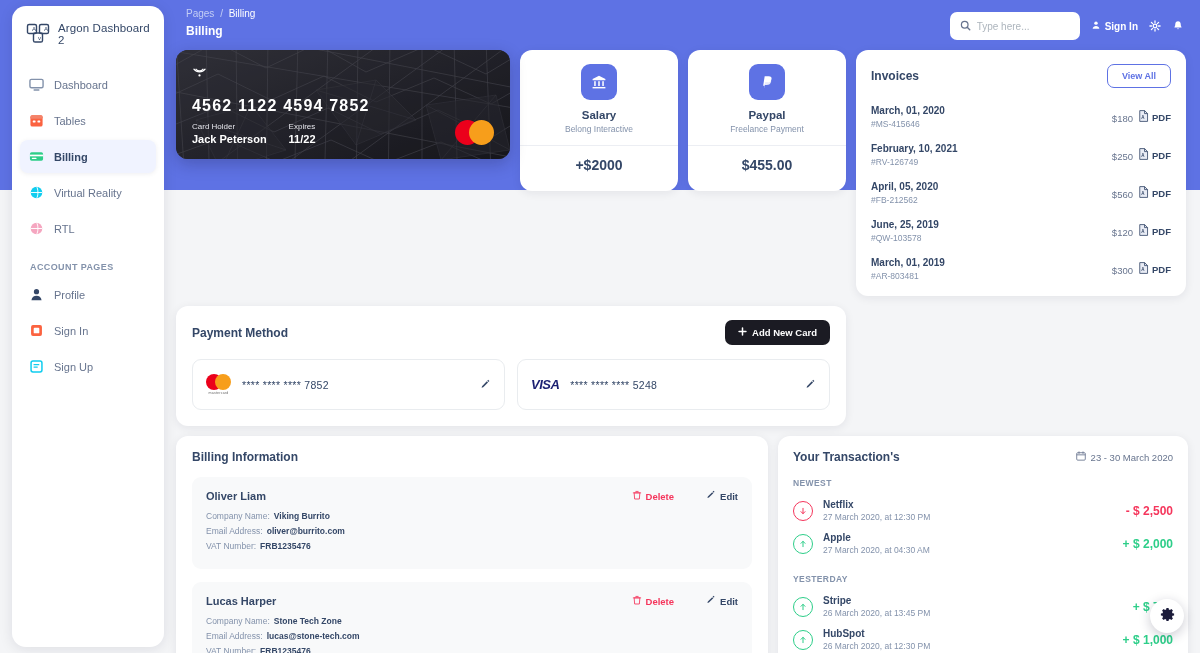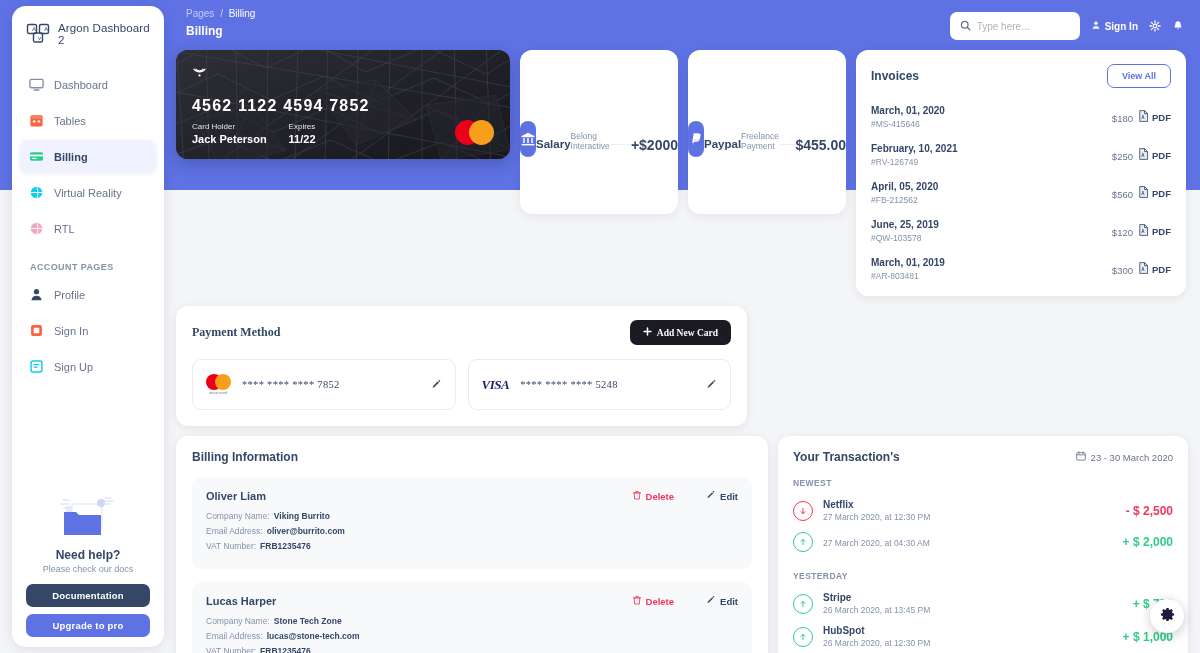--- a/index.html
+++ b/index.html
@@ -115,22 +115,22 @@
   .cc-f-label { font-size: 8px; color: #e4e4ea; font-weight: 400; }
   .cc-f-val { font-size: 11px; font-weight: 700; margin-top: 2px; }
   .cc-fields { display: flex; gap: 22px; }
   .mc-logo { display: flex; align-items: center; }
   .mc-c { width: 25px; height: 25px; border-radius: 50%; }
   .mc-red { background: #eb001b; }
   .mc-yel { background: #f79e1b; margin-left: -11px; }
 
   
   .stat {
-    width: 158px; height: 164px; flex: none;
-    display: flex; flex-direction: row; align-items: center;
+    width: 158px; height: 141px; flex: none;
+    display: flex; flex-direction: column; align-items: center;
     padding-top: 14px;
   }
   .stat-ico {
     width: 36px; height: 36px; border-radius: 9px; background: #5e72e4;
     display: flex; align-items: center; justify-content: center;
   }
   .stat-name { font-size: 11.5px; font-weight: 700; color: #344767; margin-top: 9px; }
   .stat-sub { font-size: 8.5px; color: #8392ab; margin-top: 3px; }
   .stat-hr { width: 100%; height: 1px; background: #eceef3; margin-top: 11px; }
   .stat-amt { font-size: 14px; font-weight: 700; color: #344767; margin-top: 11px; }
@@ -145,21 +145,21 @@
     cursor: pointer; font-family: inherit;
   }
   .inv-row { display: flex; align-items: center; justify-content: space-between; padding: 7px 0; }
   .inv-date { font-size: 10px; font-weight: 700; color: #344767; }
   .inv-id { font-size: 8.5px; color: #8392ab; margin-top: 3px; }
   .inv-right { display: flex; align-items: flex-end; gap: 5px; }
   .inv-amt { font-size: 9.5px; color: #67748e; }
   .pdf-btn { display: flex; align-items: center; gap: 3px; font-size: 9.5px; font-weight: 700; color: #344767; cursor: pointer; }
 
   
-  .pm { width: 571px; margin-top: 10px; padding: 14px 16px 16px 16px; font-family: Liberation Serif, serif; }
+  .pm { width: 670px; margin-top: 10px; padding: 14px 16px 16px 16px; }
   .pm-head { display: flex; align-items: center; justify-content: space-between; }
   .pm-title { font-size: 12px; font-weight: 700; color: #344767; }
   .btn-black {
     background: #1b1b23; color: #fff; border: none; border-radius: 7px;
     font-size: 9.5px; font-weight: 700; padding: 7px 13px; cursor: pointer;
     display: flex; align-items: center; gap: 5px; font-family: inherit;
   }
   .pm-row { display: flex; gap: 12px; margin-top: 14px; }
   .pm-card {
     flex: 1 1 0; border: 1px solid #e9ecef; border-radius: 9px;
@@ -314,36 +314,20 @@
         <span class="nav-ico">
           <svg viewBox="0 0 16 16" width="15" height="15">
               <rect x="2.2" y="2.2" width="11.6" height="11.6" rx="2" fill="none" stroke="#11cdef" stroke-width="1.6"></rect>
               <path d="M5.4 6h5M5.4 8.6h3.4" stroke="#11cdef" stroke-width="1.4" stroke-linecap="round"></path>
             </svg>
         </span>
         <span class="nav-label">Sign Up</span>
       </div>
     </nav>
 
-    <div class="help-card">
-      <span class="help-img">
-        <svg viewBox="0 0 60 48" width="60" height="48">
-          <path d="M8 14h10l4 4h20v22H8z" fill="#e6eafc"></path>
-          <path d="M14 12h30v24H14z" fill="#fff" stroke="#dfe4f7" stroke-width="1"></path>
-          <path d="M6 20h12l3 3h22v20H6z" fill="#5e72e4"></path>
-          <circle cx="43" cy="11" r="4" fill="#cfd6f5"></circle>
-          <path d="M47 6h6M47 9h8M47 12h5" stroke="#dfe4f7" stroke-width="1.4" stroke-linecap="round"></path>
-          <path d="M5 8h6M3 12h8M6 16h5" stroke="#dfe4f7" stroke-width="1.4" stroke-linecap="round"></path>
-        </svg>
-      </span>
-      <div class="help-title">Need help?</div>
-      <div class="help-sub">Please check our docs</div>
-      <button class="btn-dark">Documentation</button>
-      <button class="btn-primary">Upgrade to pro</button>
-    </div>
   </aside>
 
   <div class="topbar">
     <div class="crumbs">
       <div class="crumb-line">
         <span>Pages</span>
         <span class="crumb-sep">/</span>
         <span class="cur">Billing</span>
       </div>
       <div class="page-title">Billing</div>
@@ -701,20 +685,21 @@
               </div>
               <span class="tx-amt amt-neg">- $ 2,500</span>
             </div>
             <div class="tx">
               <span class="tx-ico tx-pos">
                 <svg viewBox="0 0 12 12" width="8" height="8">
                   <path d="M6 10V2M3 5l3-3 3 3" fill="none" stroke="currentColor" stroke-width="1.5" stroke-linecap="round" stroke-linejoin="round"></path>
                 </svg>
               </span>
               <div class="tx-body">
+                <div class="tx-name">Apple</div>
                 <div class="tx-time">27 March 2020, at 04:30 AM</div>
               </div>
               <span class="tx-amt amt-pos">+ $ 2,000</span>
             </div>
             <div class="grp-label">YESTERDAY</div>
             <div class="tx">
               <span class="tx-ico tx-pos">
                 <svg viewBox="0 0 12 12" width="8" height="8">
                   <path d="M6 10V2M3 5l3-3 3 3" fill="none" stroke="currentColor" stroke-width="1.5" stroke-linecap="round" stroke-linejoin="round"></path>
                 </svg>

